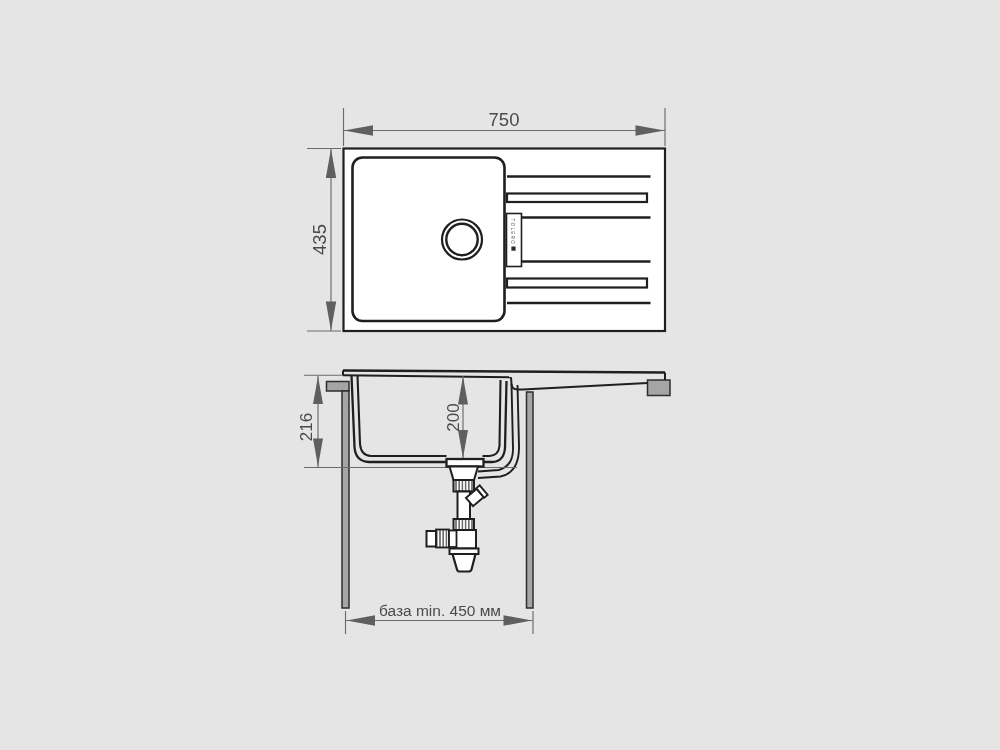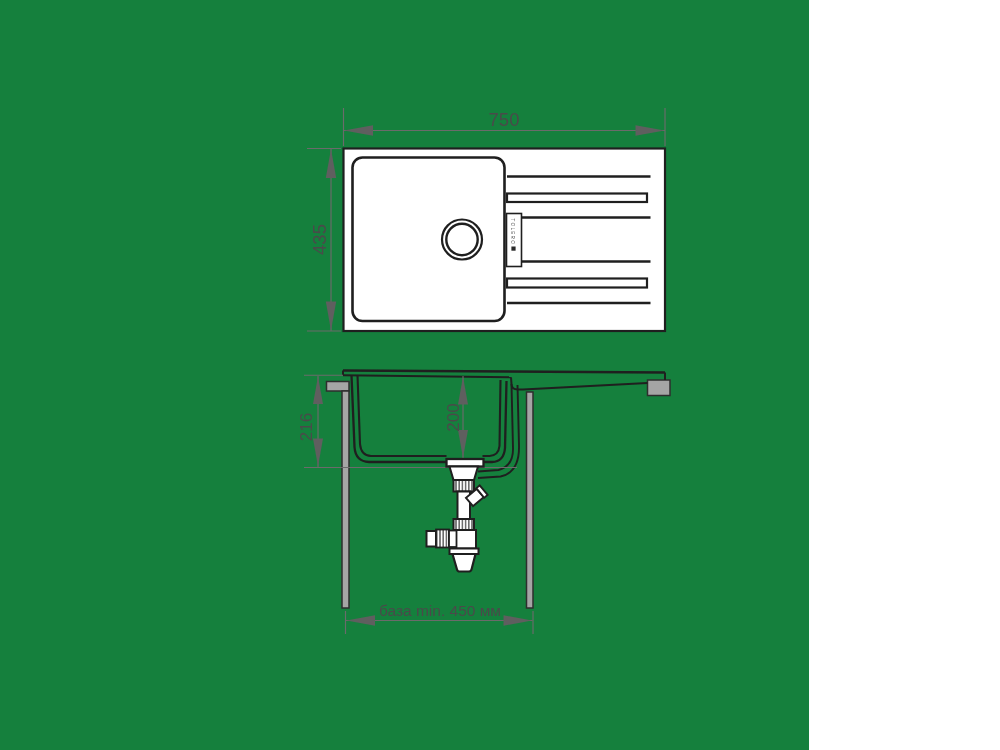--- a/index.html
+++ b/index.html
@@ -6,23 +6,23 @@
     margin: 0;
     padding: 0;
     background: #ffffff;
     width: 1000px;
     height: 750px;
     overflow: hidden;
     font-family: "Liberation Sans", sans-serif;
   }
   .canvas {
     position: relative;
-    width: 809px;
+    width: 1000px;
     height: 750px;
-    background: #15803d;
+    background: #e5e5e5;
   }
   svg text {
     font-family: "Liberation Sans", sans-serif;
     fill: #4a4a4a;
   }
   .obj { stroke: #1f1f1f; fill: none; }
   .objf { stroke: #1f1f1f; fill: #ffffff; }
   .dim { stroke: #6b6b6b; stroke-width: 1.15; fill: none; }
   .arr { fill: #5f5f5f; stroke: none; }
   .cab { fill: #a5a5a5; stroke: #2e2e2e; stroke-width: 1.5; }

